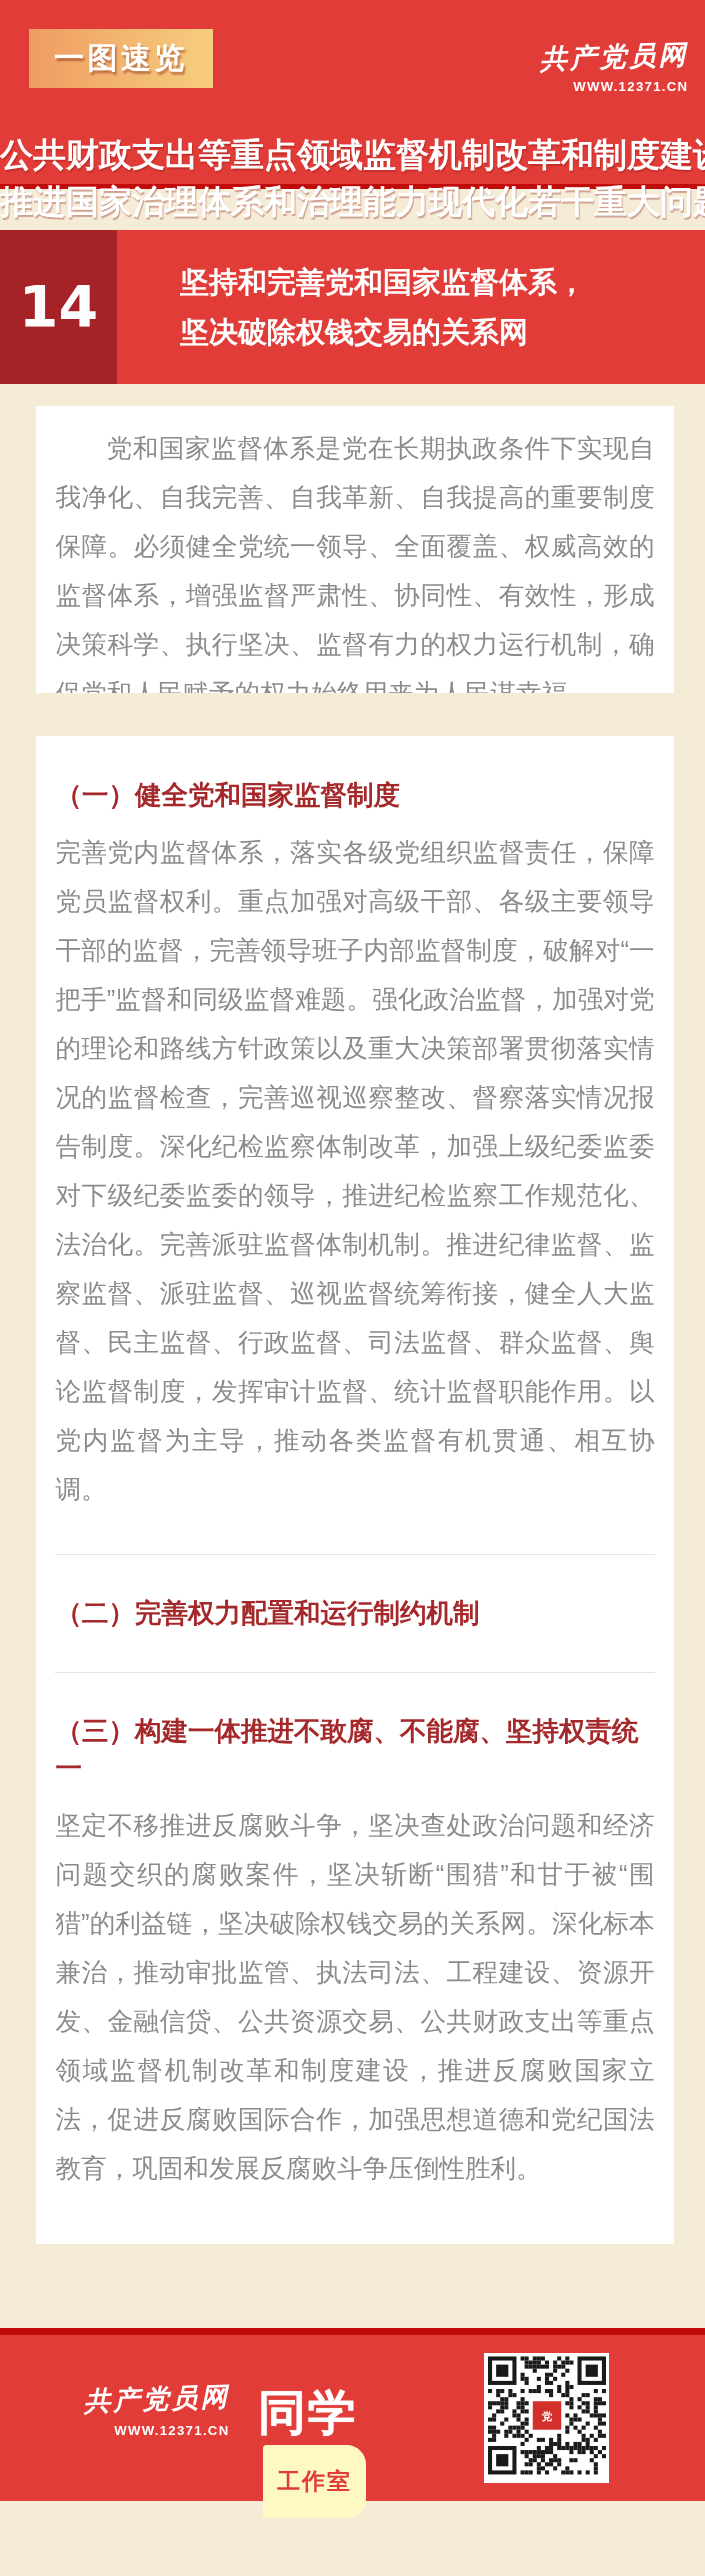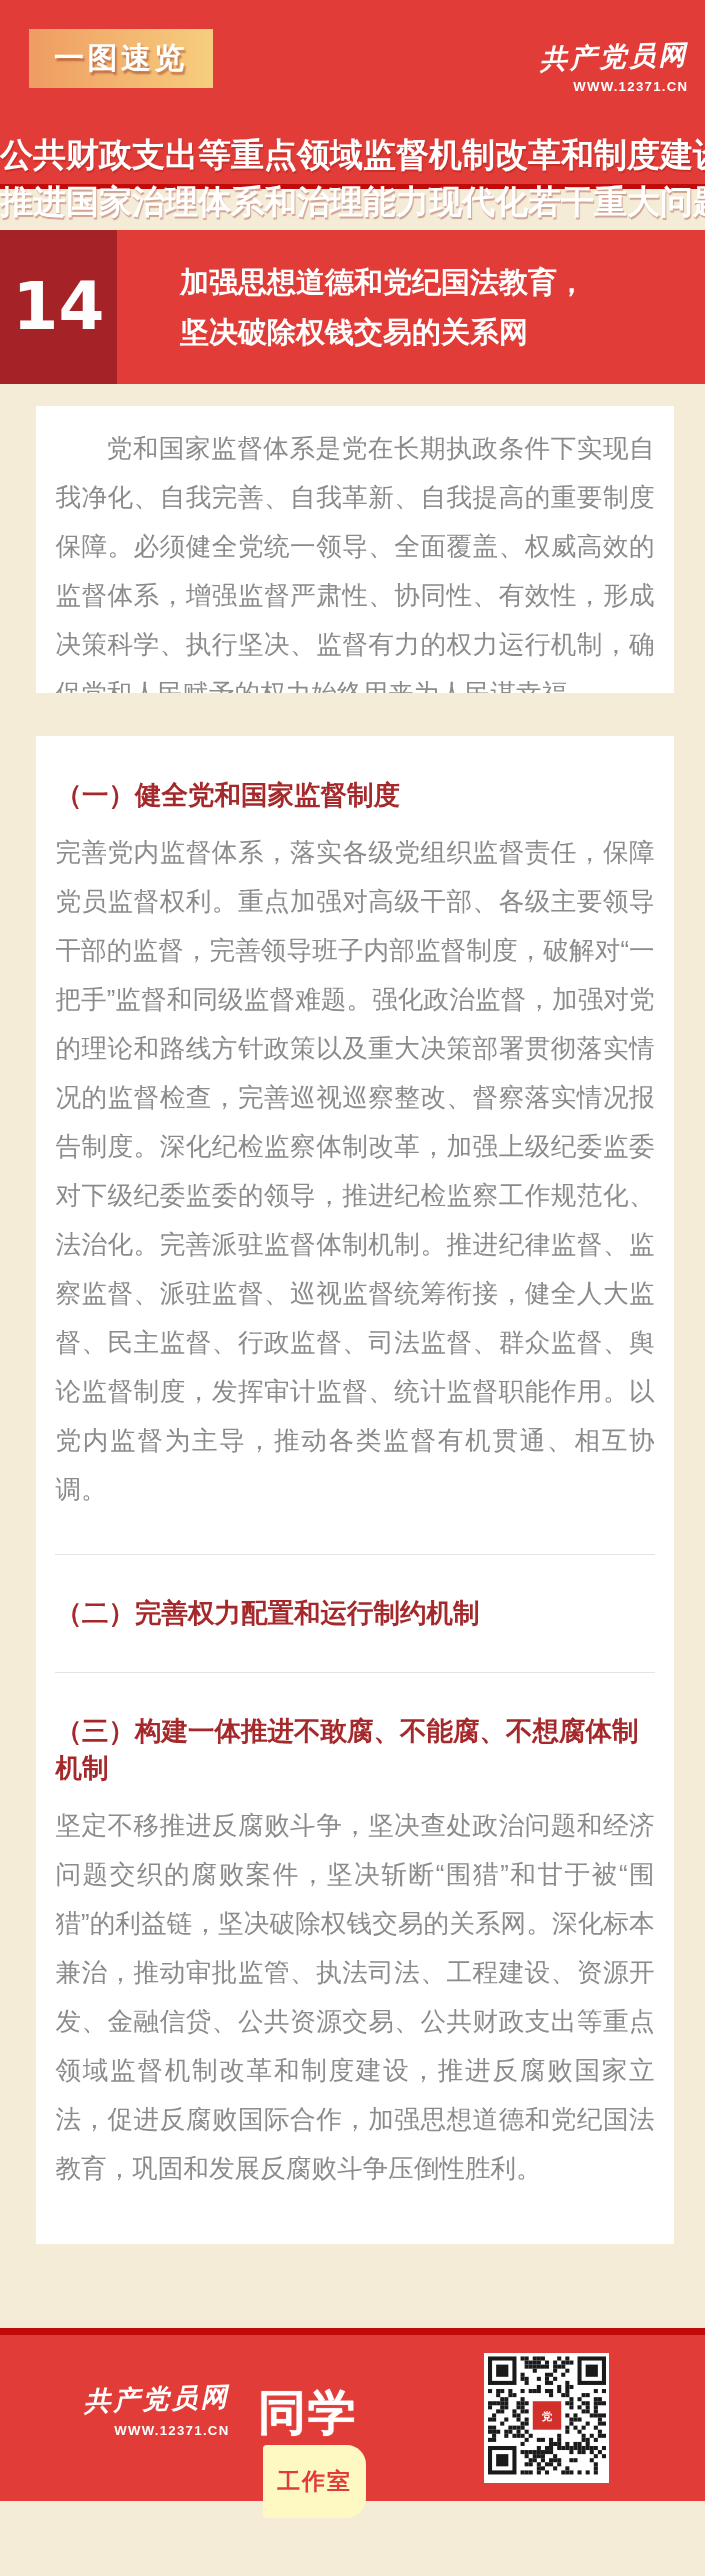--- a/index.html
+++ b/index.html
@@ -32,21 +32,21 @@
     text-shadow:0.9px 1.8px 0.9px rgba(140,25,20,.35);white-space:nowrap;
   }
   .rule{height:5.3px;background:#c10b0b;}
   .rule-bottom{height:7px;}
 
   
   .content{background:#f5ecd7;height:2139px;box-sizing:border-box;overflow:hidden;}
   .section-band{display:flex;margin-top:41px;height:154px;}
   .num{
     width:117px;background:#a52327;color:#fdfdfd;
-    font-size:66px;font-weight:bold;line-height:154px;text-align:center;
+    font-size:57px;font-weight:bold;line-height:154px;text-align:center;
     font-family:"DejaVu Sans","Liberation Sans",sans-serif;
   }
   .band-title{
     flex:1;background:#e23c38;color:#fff;
     display:flex;flex-direction:column;justify-content:center;
     padding-left:63px;font-size:29px;font-weight:bold;line-height:50px;
   }
 
   .card{
     position:relative;margin-left:36px;width:638px;box-sizing:border-box;
@@ -111,41 +111,41 @@
     </div>
   </header>
 
   <div class="rule"></div>
 
   <main class="content">
 
     <div class="section-band">
       <div class="num">14</div>
       <div class="band-title">
-        <div>加强思想道德和党纪国法教育，</div>
+        <div>坚持和完善党和国家监督体系，</div>
         <div>坚决破除权钱交易的关系网</div>
       </div>
     </div>
 
     <section class="card card-intro">
       <p class="intro">党和国家监督体系是党在长期执政条件下实现自我净化、自我完善、自我革新、自我提高的重要制度保障。必须健全党统一领导、全面覆盖、权威高效的监督体系，增强监督严肃性、协同性、有效性，形成决策科学、执行坚决、监督有力的权力运行机制，确保党和人民赋予的权力始终用来为人民谋幸福。</p>
     </section>
 
     <section class="card card-body">
       <div class="subsection">
         <h3>（一）健全党和国家监督制度</h3>
         <p>完善党内监督体系，落实各级党组织监督责任，保障党员监督权利。重点加强对高级干部、各级主要领导干部的监督，完善领导班子内部监督制度，破解对“一把手”监督和同级监督难题。强化政治监督，加强对党的理论和路线方针政策以及重大决策部署贯彻落实情况的监督检查，完善巡视巡察整改、督察落实情况报告制度。深化纪检监察体制改革，加强上级纪委监委对下级纪委监委的领导，推进纪检监察工作规范化、法治化。完善派驻监督体制机制。推进纪律监督、监察监督、派驻监督、巡视监督统筹衔接，健全人大监督、民主监督、行政监督、司法监督、群众监督、舆论监督制度，发挥审计监督、统计监督职能作用。以党内监督为主导，推动各类监督有机贯通、相互协调。</p>
       </div>
       <div class="divider"></div>
       <div class="subsection">
         <h3>（二）完善权力配置和运行制约机制</h3>
       </div>
       <div class="divider"></div>
       <div class="subsection">
-        <h3>（三）构建一体推进不敢腐、不能腐、不想腐体制机制</h3>
+        <h3>（三）构建一体推进不敢腐、不能腐、坚持权责统一</h3>
         <p>坚定不移推进反腐败斗争，坚决查处政治问题和经济问题交织的腐败案件，坚决斩断“围猎”和甘于被“围猎”的利益链，坚决破除权钱交易的关系网。深化标本兼治，推动审批监管、执法司法、工程建设、资源开发、金融信贷、公共资源交易、公共财政支出等重点领域监督机制改革和制度建设，推进反腐败国家立法，促进反腐败国际合作，加强思想道德和党纪国法教育，巩固和发展反腐败斗争压倒性胜利。</p>
       </div>
     </section>
 
   </main>
 
   <div class="rule rule-bottom"></div>
 
   <footer class="footer">
     <div class="footer-logo">

